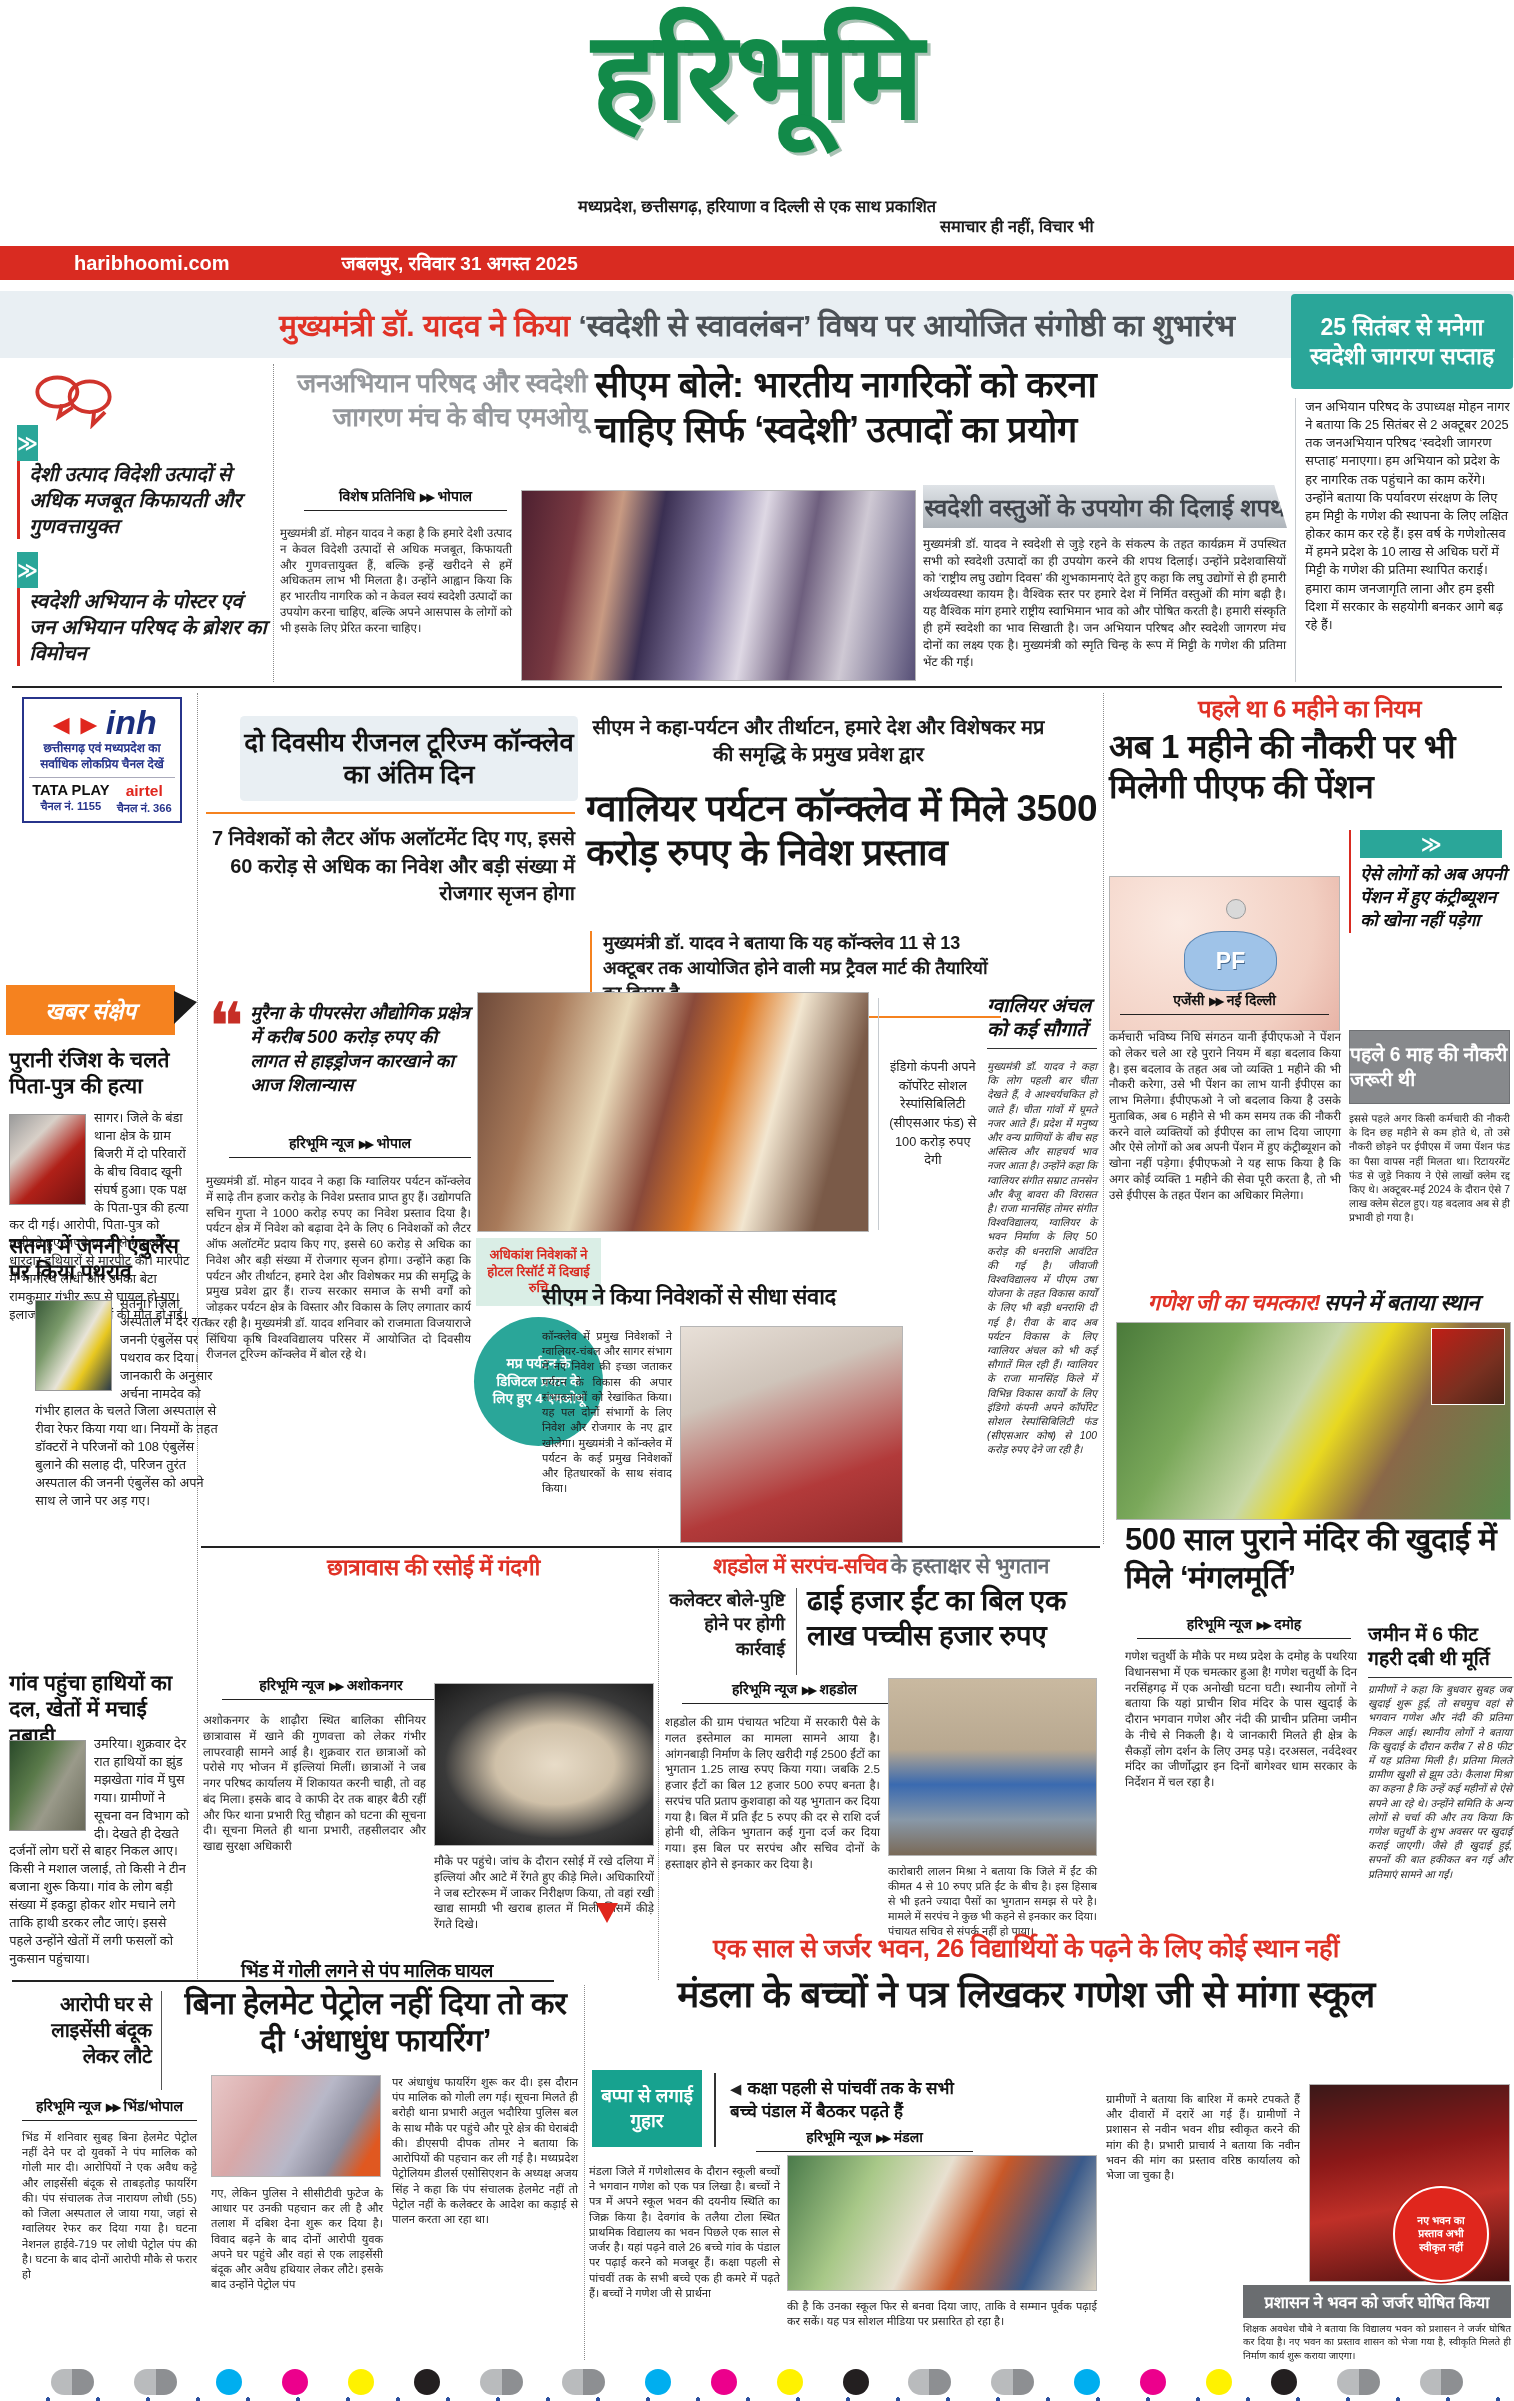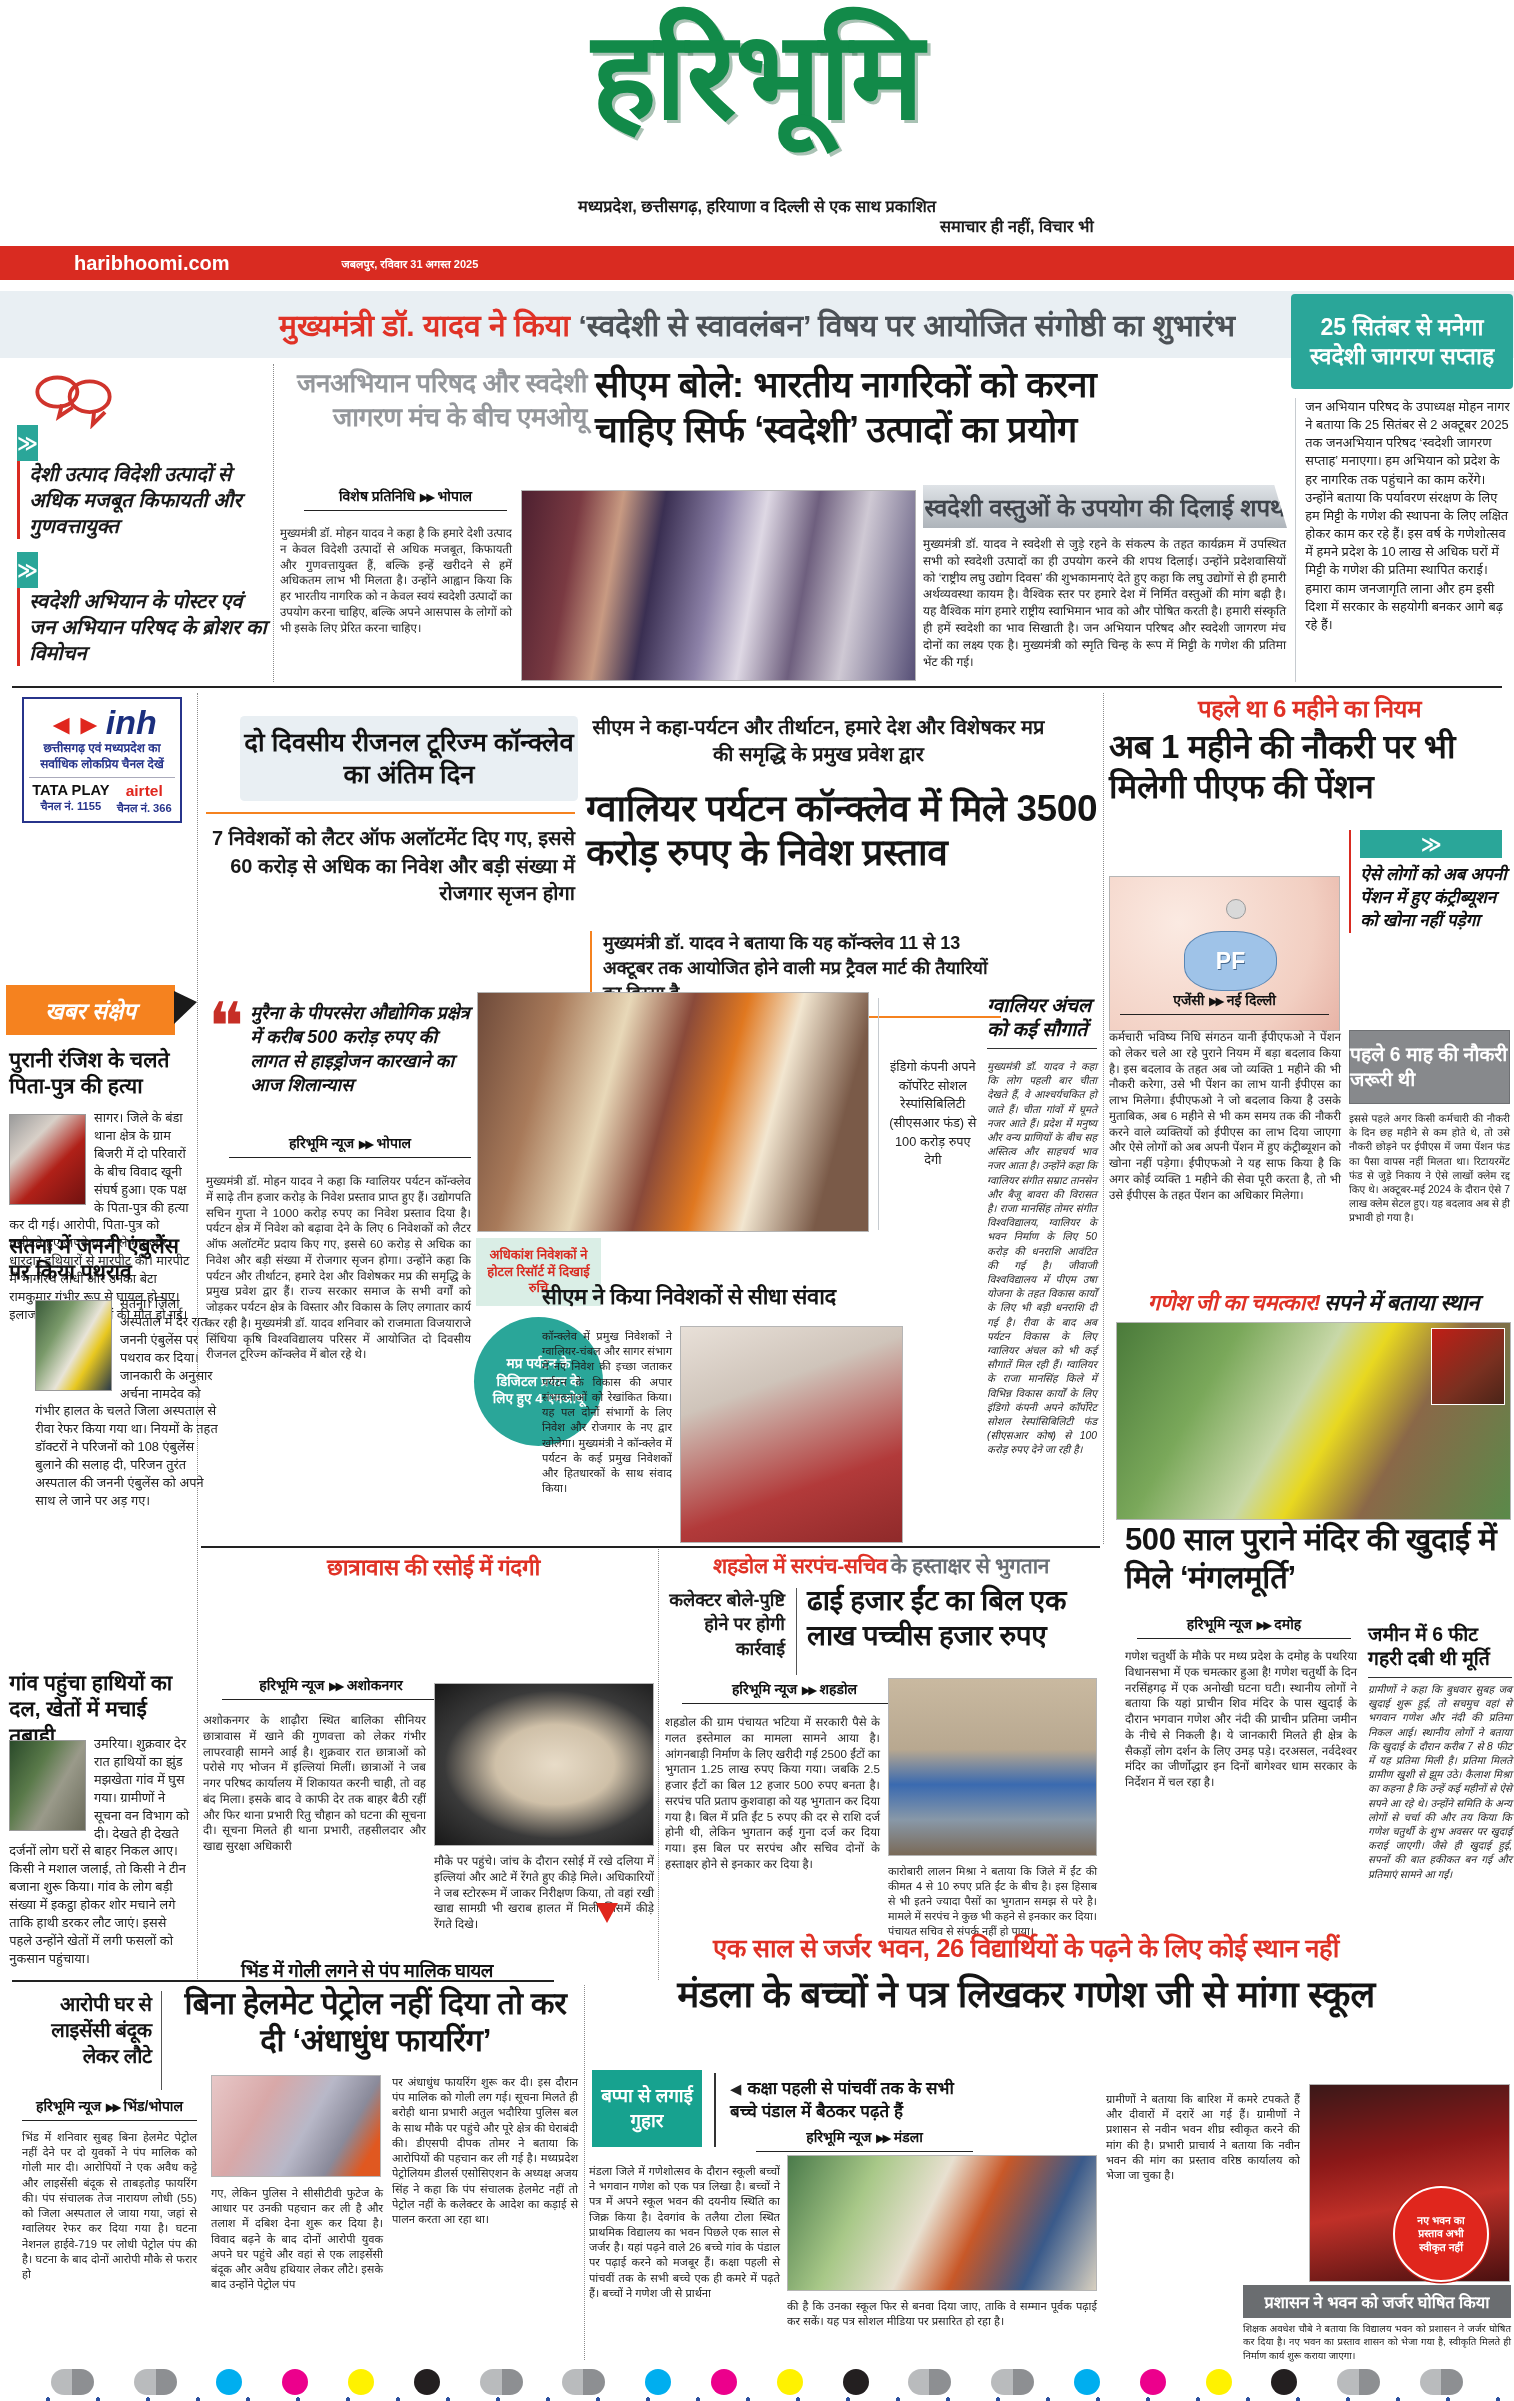--- a/index.html
+++ b/index.html
@@ -8,21 +8,21 @@
   .page { position:relative; width:1514px; height:2401px; background:#ffffff; margin:0 auto; overflow:hidden; }
   .abs { position:absolute; }
 
   
   .logo { width:100%; text-align:center; font-weight:800; font-size:122px; line-height:1.05;
           color:#128a49; text-shadow:3.1px 3.1px 0 rgba(10,80,40,.35); letter-spacing:-1.5px; }
   .tagline { width:100%; text-align:center; font-weight:700; font-size:16.3px; color:#1c1c1c; }
   .slogan { font-weight:700; font-size:16.3px; color:#1c1c1c; }
   .redbar { left:0; top:246px; width:1514px; height:34px; background:#d92b21; display:flex; align-items:center; }
   .redbar .site { color:#fff; font-weight:800; font-size:20px; margin-left:74px; }
-  .redbar .date { color:#fff; font-weight:700; font-size:11px; margin-left:112px; }
+  .redbar .date { color:#fff; font-weight:700; font-size:19px; margin-left:112px; }
 
   
   .hl { font-weight:800; color:#151515; letter-spacing:-0.4px; }
   .red { color:#e03226; }
   .grayhl { color:#95989c; }
   .body-txt { font-size:11.6px; line-height:1.36; text-align:justify; color:#1f1f1f; }
   .body-sm { font-size:10.3px; line-height:1.38; text-align:justify; color:#1f1f1f; }
   .byline { font-weight:800; font-size:14px; color:#111; text-align:center;
             border-bottom:1.5px solid #222; padding-bottom:5.4px; }
   .arrows::before { content:"▶▶"; letter-spacing:-2.3px; font-size:11.6px; margin:0 4.6px; color:#111; }

